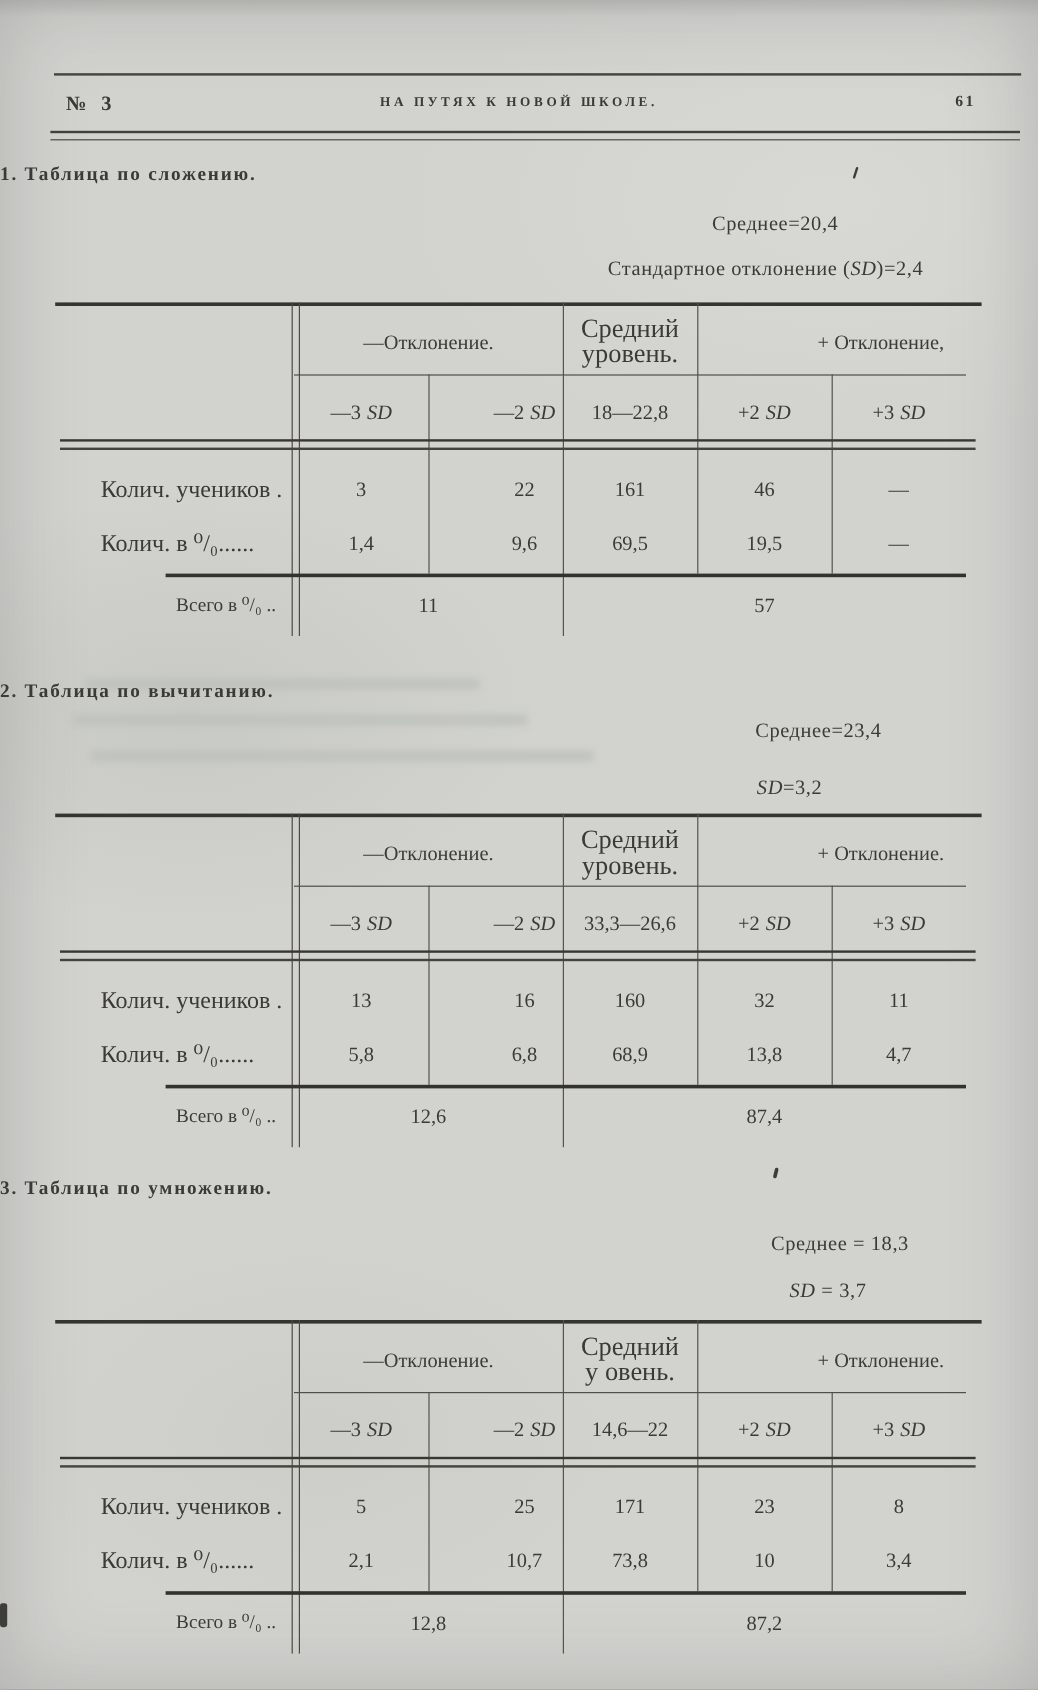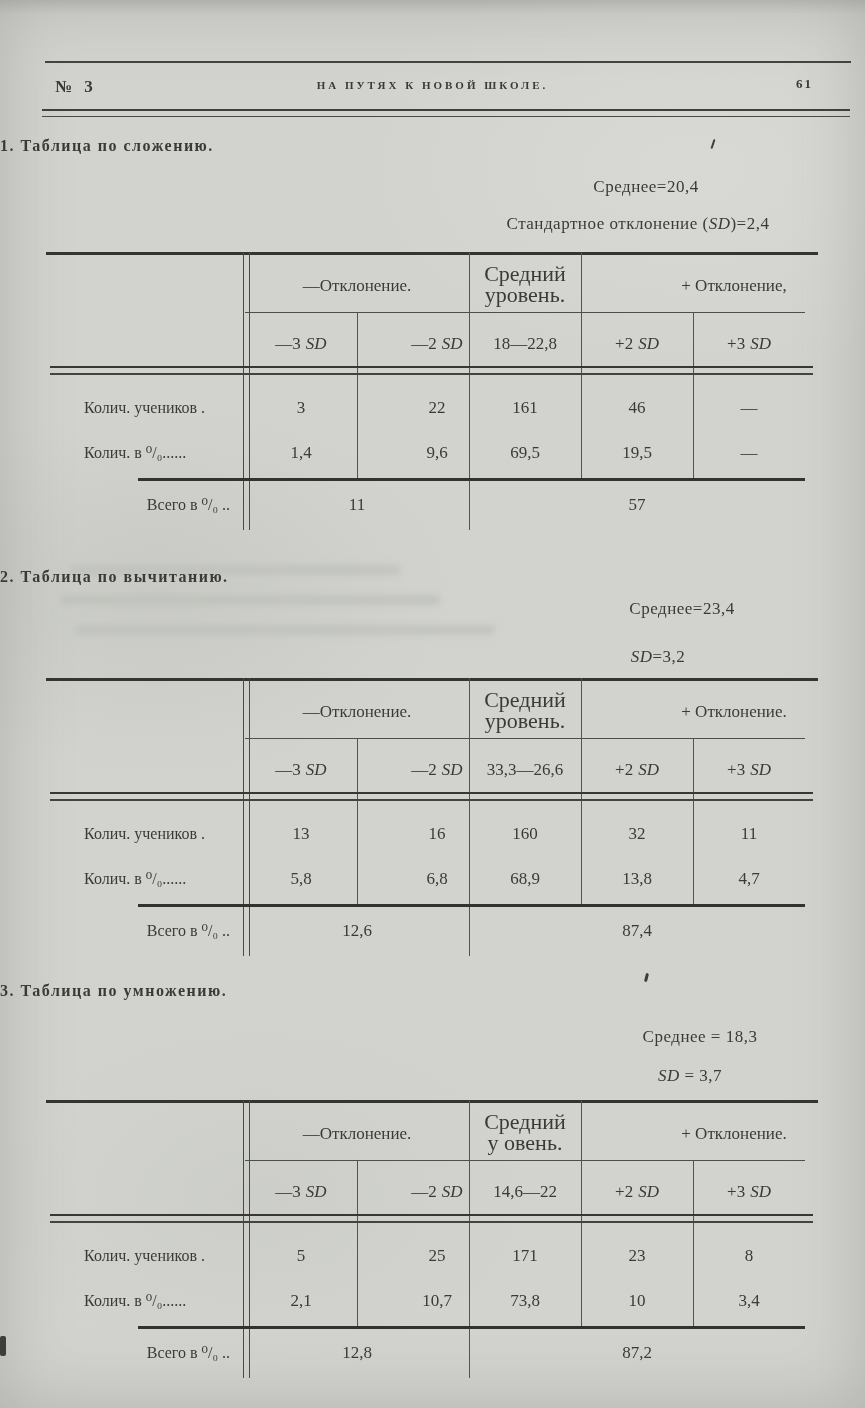--- a/index.html
+++ b/index.html
@@ -46,21 +46,21 @@
   .vE{left:633px;top:60px;height:166px;}
   .cell{position:absolute;text-align:center;font-size:17px;}
   .g-minus{left:185px;width:224px;top:24px;}
   .g-mid{left:409px;width:112px;top:11px;line-height:21px;font-size:22px;}
   .g-plus{left:521px;width:224px;top:24px;margin-left:41px;}
   .sdrow{top:72px;height:40px;line-height:40px;}
   .c1{left:185px;width:112px;} .c2{left:297px;width:112px;padding-left:24px;} .c3{left:409px;width:112px;}
   .c4{left:521px;width:112px;} .c5{left:633px;width:112px;}
   .r1{top:134px;height:44px;line-height:44px;}
   .r2{top:179px;height:44px;line-height:44px;}
-  .rlabel{left:0;width:183px;text-align:left;padding-left:24px;box-sizing:border-box;font-size:16px;}
+  .rlabel{left:0;width:183px;text-align:left;padding-left:24px;box-sizing:border-box;font-size:20px;}
   .tot{top:230px;height:46px;line-height:46px;}
   .tot-label{left:0;width:170px;text-align:right;font-size:16px;}
   .tot-left{left:185px;width:224px;}
   .tot-right{left:409px;width:336px;}
   .sd-unit{font-style:italic;margin-left:5px;}
   
   .artifact{position:absolute;background:#3e3d38;border-radius:2px;}
   .ghost{position:absolute;background:#bfc1bb;filter:blur(3px);border-radius:3px;opacity:.8;}
 </style>
 </head>

